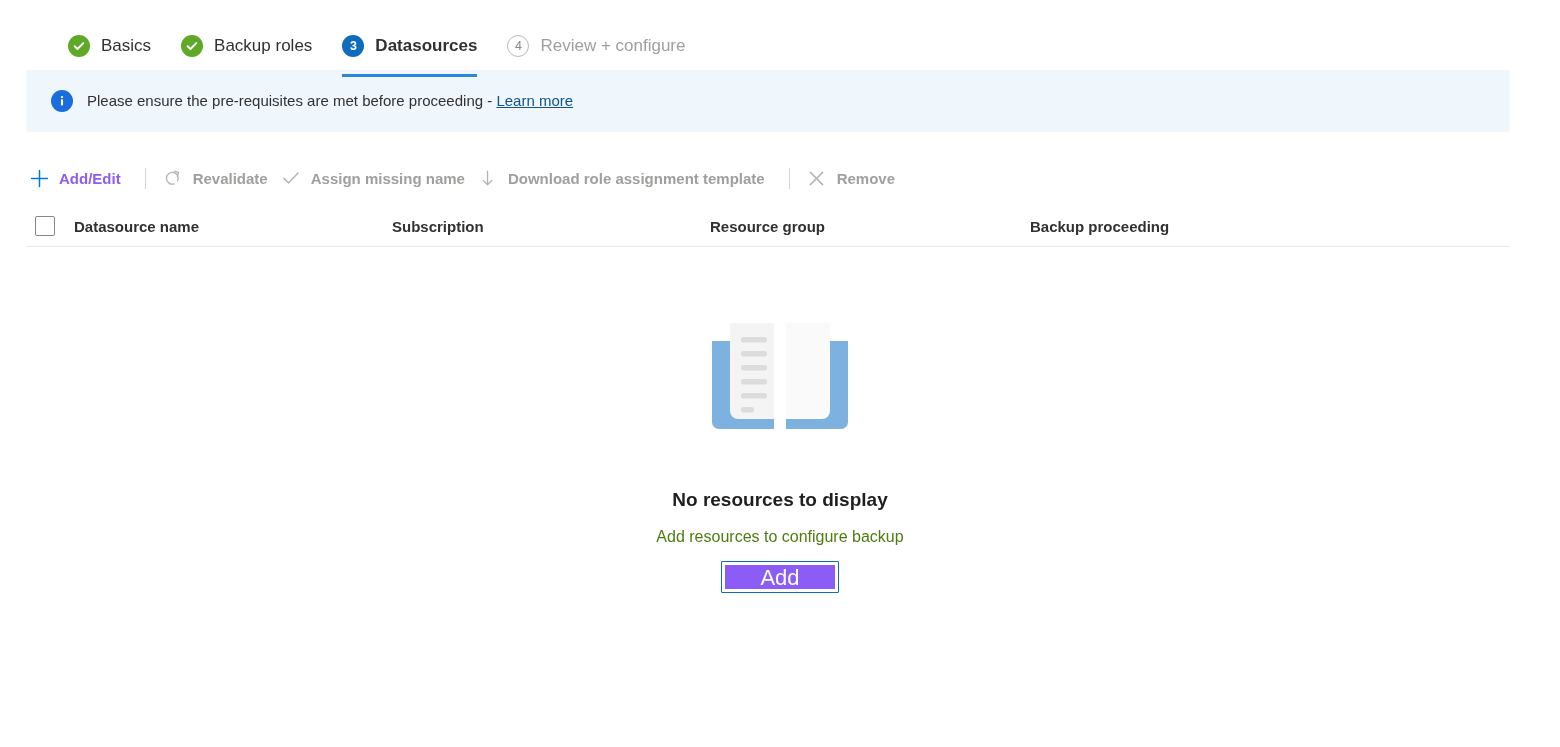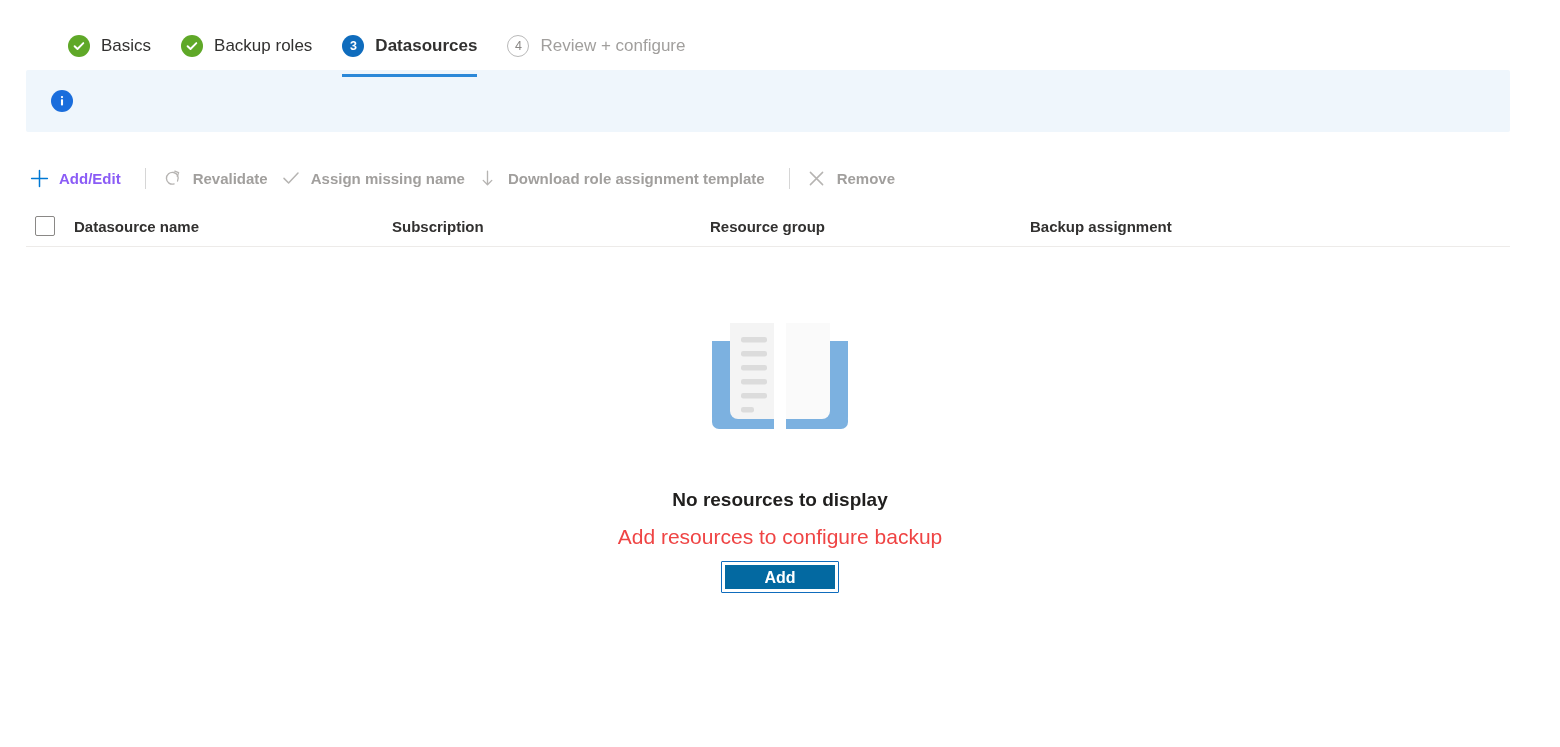--- a/index.html
+++ b/index.html
@@ -201,39 +201,39 @@
   .empty-illus svg { display: block; }
   .empty-title {
     margin-top: 34px;
     font-size: 19px;
     font-weight: bold;
     color: #201f1e;
     line-height: 24px;
   }
   .empty-sub {
     margin-top: 14px;
-    font-size: 21px;
-    color: #ef4444;
+    font-size: 16px;
+    color: #4d7c0f;
     line-height: 21px;
   }
   .add-btn-wrap {
     margin-top: 14px;
     padding: 2px;
     border: 1.5px solid #0f6cbd;
     background: #ffffff;
     border-radius: 1px;
     display: inline-block;
   }
   .add-btn {
-    background: #0369a1;
+    background: #8b5cf6;
     color: #ffffff;
     border: 1.5px solid #ffffff;
     font-family: "Liberation Sans", sans-serif;
-    font-size: 16px;
-    font-weight: bold;
+    font-size: 22px;
+    font-weight: normal;
     padding: 0;
     width: 112px;
     height: 26px;
     line-height: 26px;
     cursor: pointer;
     border-radius: 0;
   }
 </style>
 </head>
 <body>
@@ -271,20 +271,23 @@
 
 </div>
 
 <div class="info-banner">
   <span class="info-icon">
     <svg width="16" height="16" viewBox="0 0 16 16" aria-hidden="true">
       <circle cx="8" cy="4.1" r="1.15" fill="#ffffff"></circle>
       <rect x="6.95" y="6.3" width="2.1" height="6.1" rx="0.7" fill="#ffffff"></rect>
     </svg>
   </span>
+  <span class="banner-text">
+    <span>Please ensure the pre-requisites are met before proceeding - </span><a class="banner-link">Learn more</a>
+  </span>
 </div>
 
 <div class="toolbar">
 
   <div class="cmd enabled">
     <span class="cmd-ico">
       <svg width="19" height="19" viewBox="0 0 19 19" aria-hidden="true">
         <path d="M9.5 1.6 V17.4 M1.6 9.5 H17.4" stroke="#0078d4" stroke-width="1.5" stroke-linecap="round"></path>
       </svg>
     </span>
@@ -334,21 +337,21 @@
 
 </div>
 
 <div class="grid-header">
   <div class="hdr-check">
     <span class="checkbox"></span>
   </div>
   <div class="hdr-cell col-name">Datasource name</div>
   <div class="hdr-cell col-sub">Subscription</div>
   <div class="hdr-cell col-rg">Resource group</div>
-  <div class="hdr-cell col-br">Backup assignment</div>
+  <div class="hdr-cell col-br">Backup proceeding</div>
 </div>
 
 <div class="empty-state">
 
   <div class="empty-illus">
     <svg width="160" height="145" viewBox="0 0 160 145" aria-hidden="true">
 
       <path d="M12 32 h30 v88 H24 a12 12 0 0 1 -12 -12 Z" fill="#7cb1e0"></path>
       <path d="M148 32 h-30 v88 h18 a12 12 0 0 0 12 -12 Z" fill="#7cb1e0"></path>
       <rect x="12" y="104" width="136" height="16" rx="7" fill="#7cb1e0"></rect>

